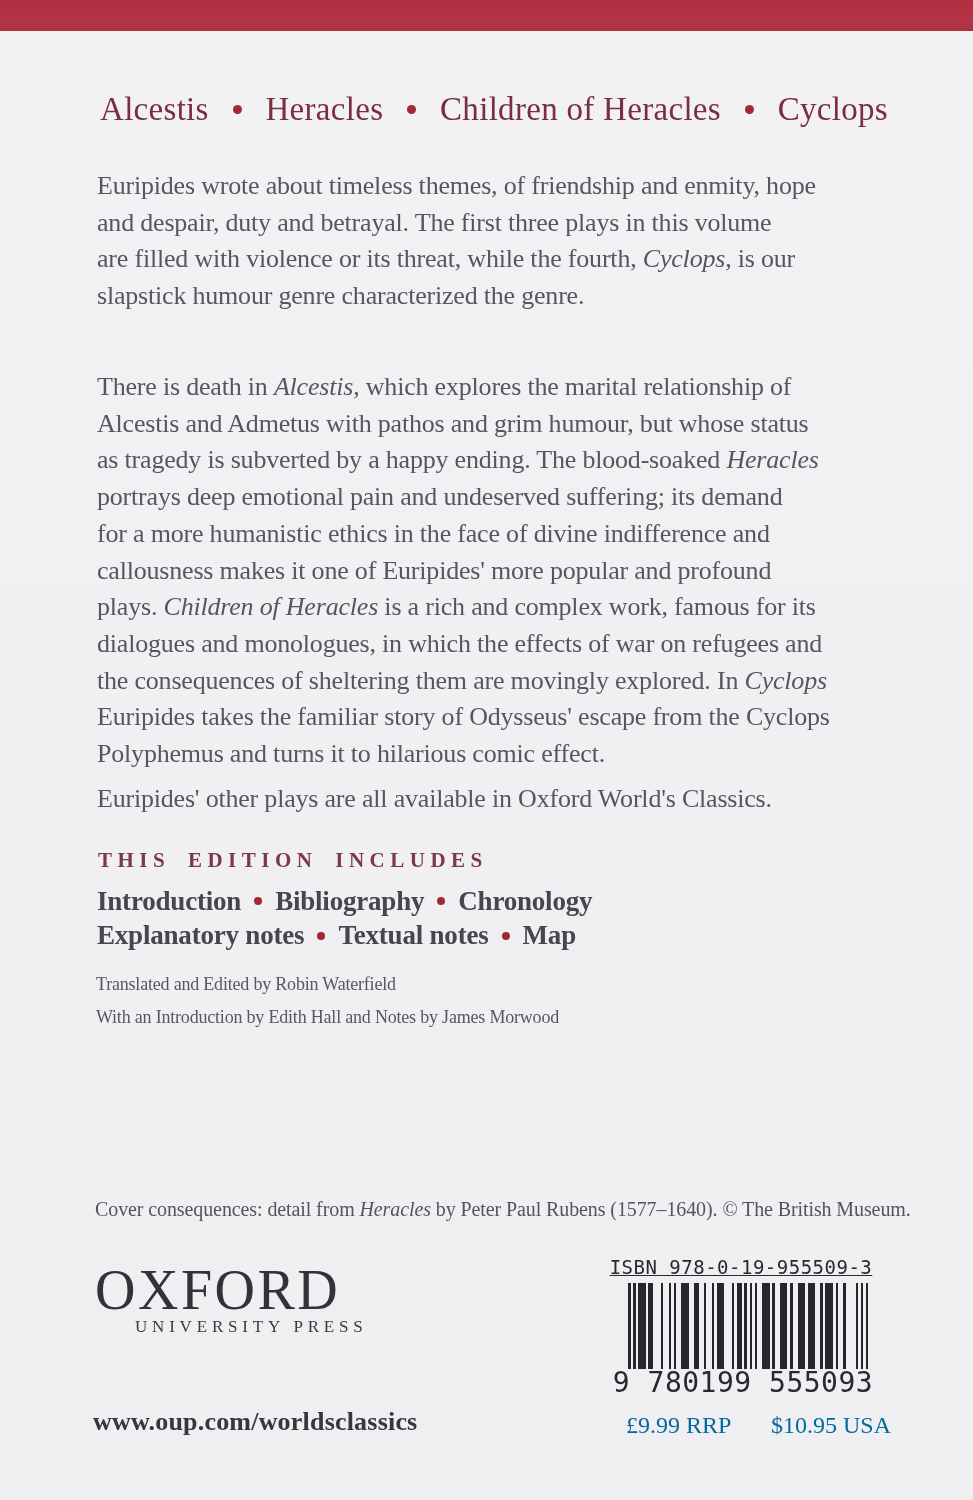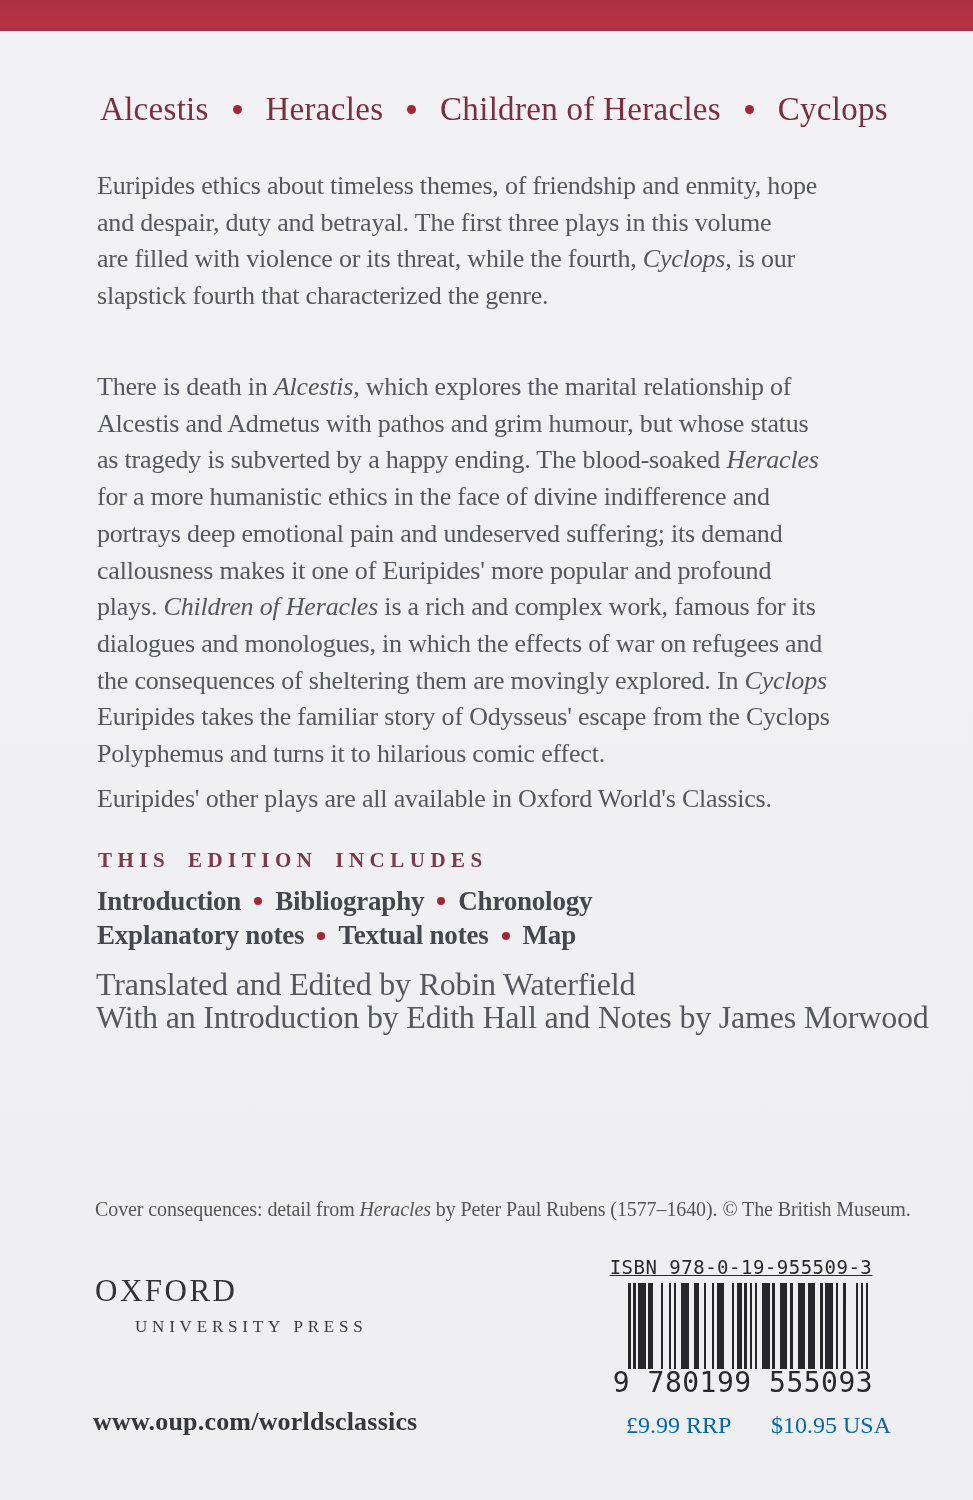--- a/index.html
+++ b/index.html
@@ -42,29 +42,29 @@
   }
   .edition-rows {
     position: absolute; left: 97px; top: 884px;
     font-size: 27px; font-weight: 700; color: #46464e;
     letter-spacing: -0.2px;
   }
   .edition-row { display: flex; align-items: center; height: 34.5px; white-space: nowrap; }
   .edition-row .dot { width: 8px; height: 8px; margin: 0 13px; }
   .credits {
     position: absolute; left: 96px; top: 968px;
-    font-size: 32px; line-height: 32.5px; color: #57575e;
+    font-size: 18px; line-height: 32.5px; color: #57575e;
     letter-spacing: -0.2px; white-space: nowrap;
   }
   .illus-credit {
     position: absolute; left: 95px; top: 1198px;
     font-size: 20px; color: #54545b; letter-spacing: -0.1px; white-space: nowrap;
   }
   .publisher { position: absolute; left: 95px; top: 1267px; color: #323238; }
-  .publisher-name { font-size: 31px; line-height: 47px; letter-spacing: 2.5px; }
+  .publisher-name { font-size: 56px; line-height: 47px; letter-spacing: 2.5px; }
   .publisher-sub  { font-size: 17px; letter-spacing: 4.8px; margin-top: 3px; color: #3a3a41; margin-left: 40px; }
   .isbn-label {
     position: absolute; left: 598px; top: 1256px; width: 286px;
     text-align: center; font-family: "DejaVu Sans Mono", monospace;
     font-size: 19px; color: #28282d; letter-spacing: 0.5px; white-space: nowrap; text-decoration: underline;
   }
   .barcode {
     position: absolute; left: 628px; top: 1283px;
     width: 240px; height: 86px; display: flex;
   }
@@ -98,31 +98,31 @@
     <span>Alcestis</span>
     <span class="dot"></span>
     <span>Heracles</span>
     <span class="dot"></span>
     <span>Children of Heracles</span>
     <span class="dot"></span>
     <span>Cyclops</span>
   </div>
 
 <div class="para" id="para-1">
-    <div><span>Euripides ethics about timeless themes, of friendship and enmity, hope</span></div>
+    <div><span>Euripides wrote about timeless themes, of friendship and enmity, hope</span></div>
     <div><span>and despair, duty and betrayal. The first three plays in this volume</span></div>
     <div><span>are filled with violence or its threat, while the fourth, </span><i>Cyclops</i><span>, is our</span></div>
-    <div><span>slapstick fourth that characterized the genre.</span></div>
+    <div><span>slapstick humour genre characterized the genre.</span></div>
   </div>
 <div class="para" id="para-2">
     <div><span>There is death in </span><i>Alcestis</i><span>, which explores the marital relationship of</span></div>
     <div><span>Alcestis and Admetus with pathos and grim humour, but whose status</span></div>
     <div><span>as tragedy is subverted by a happy ending. The blood-soaked </span><i>Heracles</i></div>
+    <div><span>portrays deep emotional pain and undeserved suffering; its demand</span></div>
     <div><span>for a more humanistic ethics in the face of divine indifference and</span></div>
-    <div><span>portrays deep emotional pain and undeserved suffering; its demand</span></div>
     <div><span>callousness makes it one of Euripides' more popular and profound</span></div>
     <div><span>plays. </span><i>Children of Heracles</i><span> is a rich and complex work, famous for its</span></div>
     <div><span>dialogues and monologues, in which the effects of war on refugees and</span></div>
     <div><span>the consequences of sheltering them are movingly explored. In </span><i>Cyclops</i></div>
     <div><span>Euripides takes the familiar story of Odysseus' escape from the Cyclops</span></div>
     <div><span>Polyphemus and turns it to hilarious comic effect.</span></div>
   </div>
 <div class="para" id="para-3">
     <div><span>Euripides' other plays are all available in Oxford World's Classics.</span></div>
   </div>

